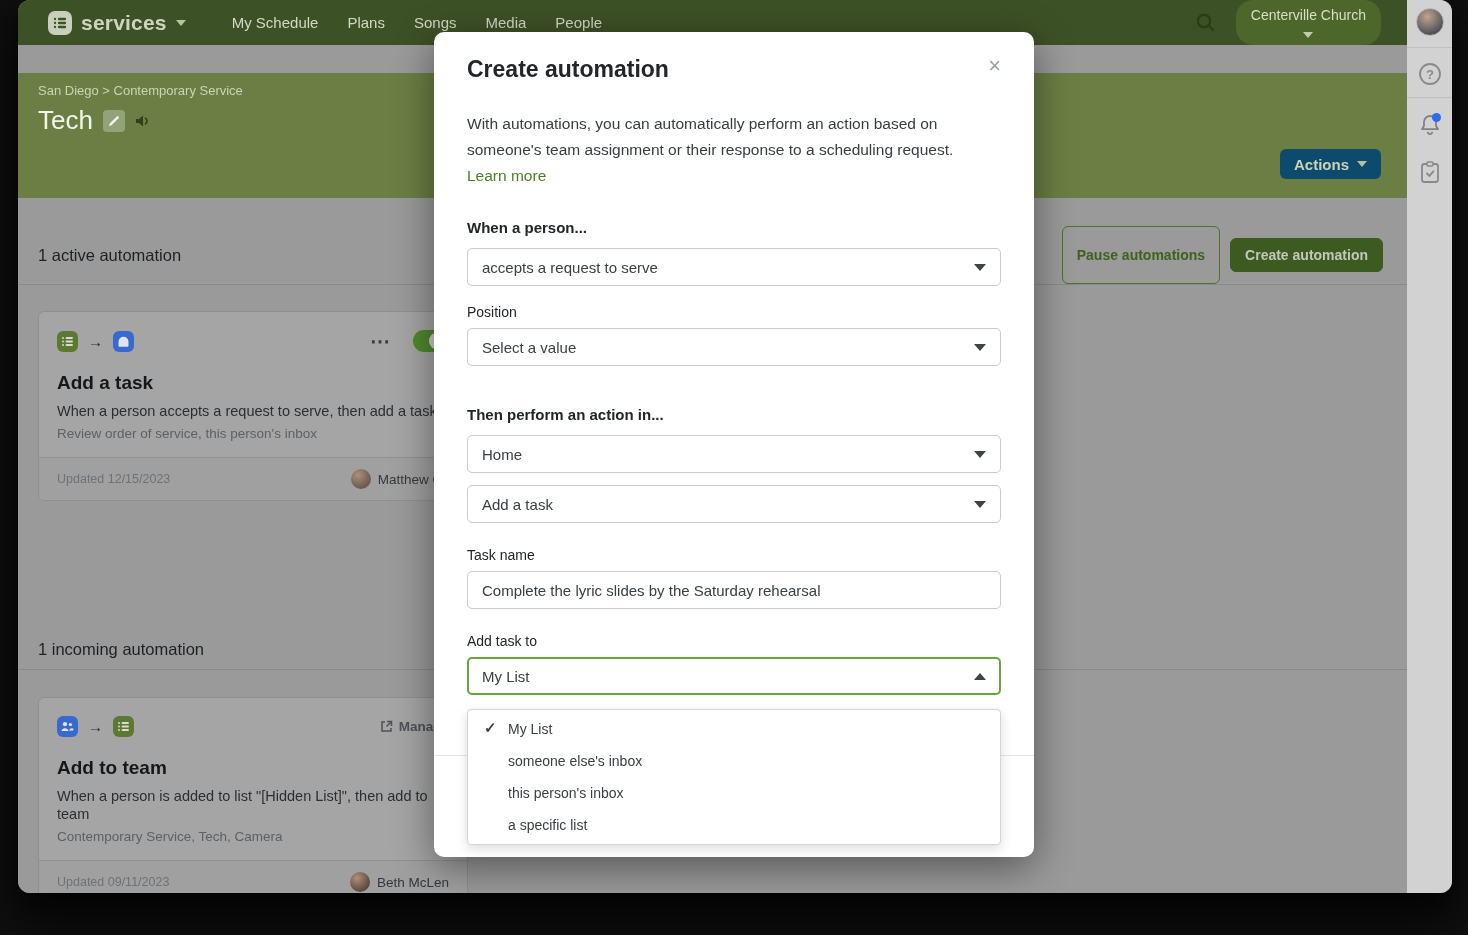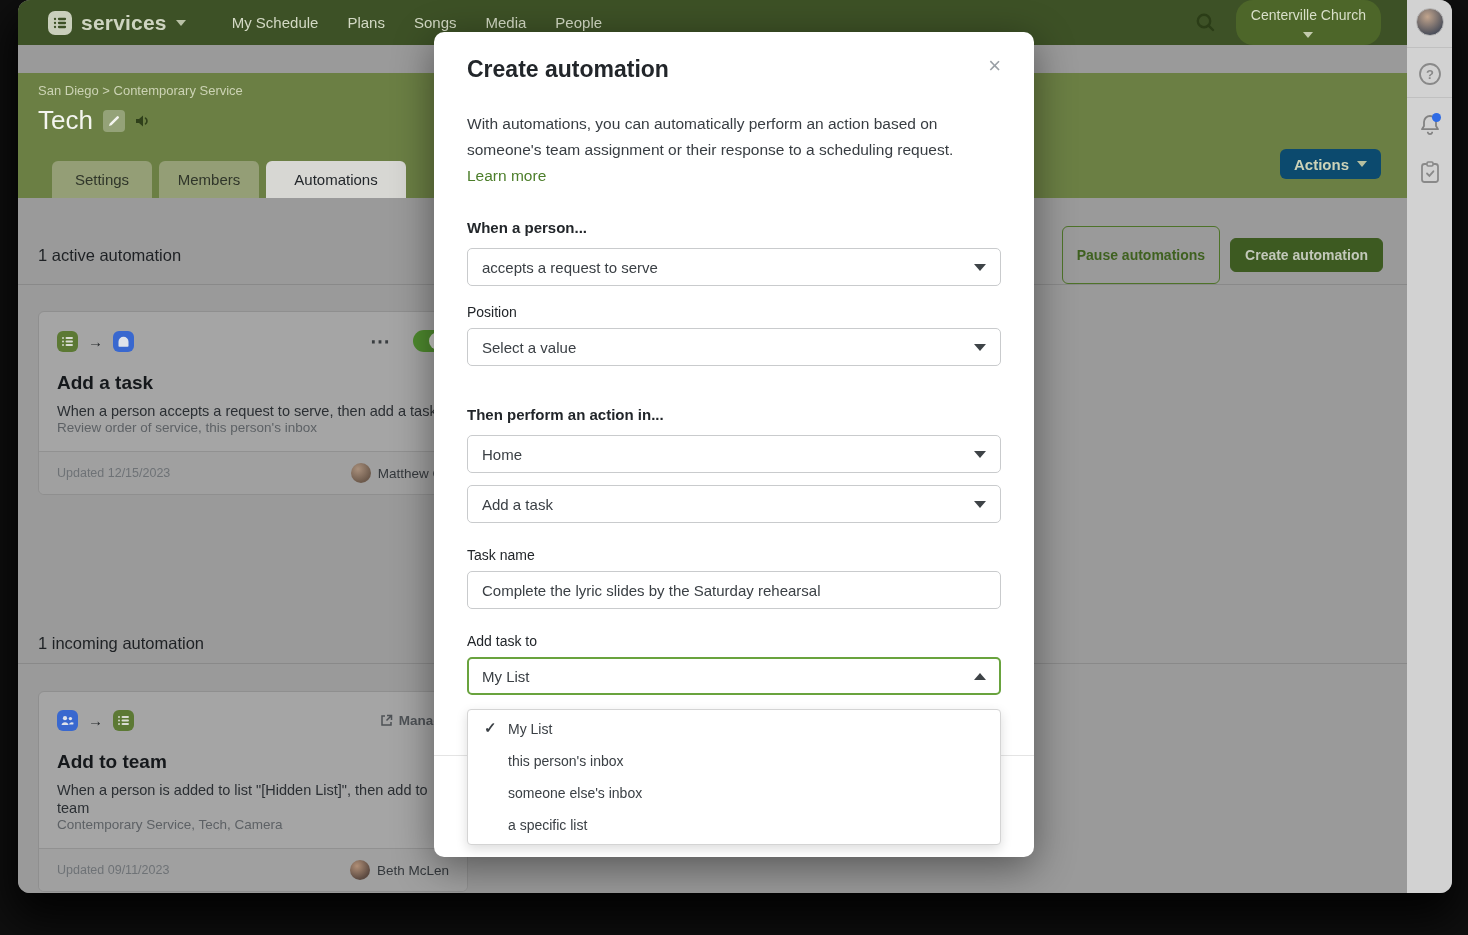--- a/index.html
+++ b/index.html
@@ -64,21 +64,21 @@
     border:1px solid #8f8f8f; border-radius:6px; }
   .card-body { padding:18px 18px 16px 18px; }
   .icon-row { display:flex; align-items:center; gap:8px; }
   .arrow { color:#24282b; font-size:15px; font-weight:700; margin:0 2px; }
   .icon-row .spacer { flex:1; }
   .dots { color:#3a3e41; font-size:20px; font-weight:700; letter-spacing:1px; cursor:pointer; line-height:10px; }
   .toggle { width:36px; height:22px; border-radius:11px; background:#4e8a2e; margin-left:14px; position:relative; cursor:pointer; }
   .toggle::after { content:""; position:absolute; right:2px; top:2px; width:18px; height:18px; border-radius:50%; background:#cfcfcb; }
   .card-title { font-size:19px; font-weight:700; color:#15181b; margin-top:20px; }
   .card-desc { font-size:14.5px; color:#2b2f33; margin-top:8px; line-height:18px; }
-  .card-meta { font-size:13.5px; color:#5d6165; }
+  .card-meta { font-size:13.5px; color:#5d6165; margin-top:6px; }
   .card-footer { border-top:1px solid #919191; background:#a0a0a0; border-radius:0 0 6px 6px;
     padding:11px 18px; display:flex; align-items:center; }
   .updated { font-size:12.5px; color:#6e7276; }
   .owner { margin-left:auto; display:flex; align-items:center; gap:7px; }
   .owner span { font-size:13.5px; color:#34383c; }
   .avatar-sm { width:20px; height:20px; border-radius:50%;
     background:radial-gradient(circle at 35% 30%, #a9907c, #6d5a4c 70%); }
   .sec2-row { display:flex; align-items:center; height:50px; padding:10px 24px 0 20px; margin-top:118px; }
   .manage-link { display:flex; align-items:center; gap:6px; cursor:pointer; }
   .manage-link span { font-size:13.5px; font-weight:700; color:#4e5256; }
@@ -172,25 +172,20 @@
         <span style="display:flex;">
           <svg width="16" height="14" viewBox="0 0 16 14">
             <path d="M1 5 h3 l4 -3.4 v10.8 l-4 -3.4 h-3 z" fill="#2f401a"></path>
             <path d="M10.5 4.2 a3.4 3.4 0 0 1 0 5.6" stroke="#2f401a" stroke-width="1.6" fill="none" stroke-linecap="round"></path>
           </svg>
         </span>
       </div>
       <div class="actions-btn">
         <span>Actions</span>
         <span class="chev"></span>
-      </div>
-      <div class="tabs">
-        <div class="tab w1">Settings</div>
-        <div class="tab w2">Members</div>
-        <div class="tab w3 active">Automations</div>
       </div>
     </div>
 
     <div class="content">
       <div class="toolbar">
         <span class="sec-heading">1 active automation</span>
         <span class="spacer"></span>
         <button class="btn-outline">Pause automations</button>
         <button class="btn-solid">Create automation</button>
       </div>
@@ -327,24 +322,24 @@
       </div>
 
       <div class="modal-footer-line"></div>
 
       <div class="menu">
         <div class="menu-item">
           <span class="check">✓</span>
           <span class="txt">My List</span>
         </div>
         <div class="menu-item">
+          <span class="txt">someone else's inbox</span>
+        </div>
+        <div class="menu-item">
           <span class="txt">this person's inbox</span>
-        </div>
-        <div class="menu-item">
-          <span class="txt">someone else's inbox</span>
         </div>
         <div class="menu-item">
           <span class="txt">a specific list</span>
         </div>
       </div>
     </div>
   </div>
 
   <div class="sidebar">
     <div class="avatar-lg"></div>

